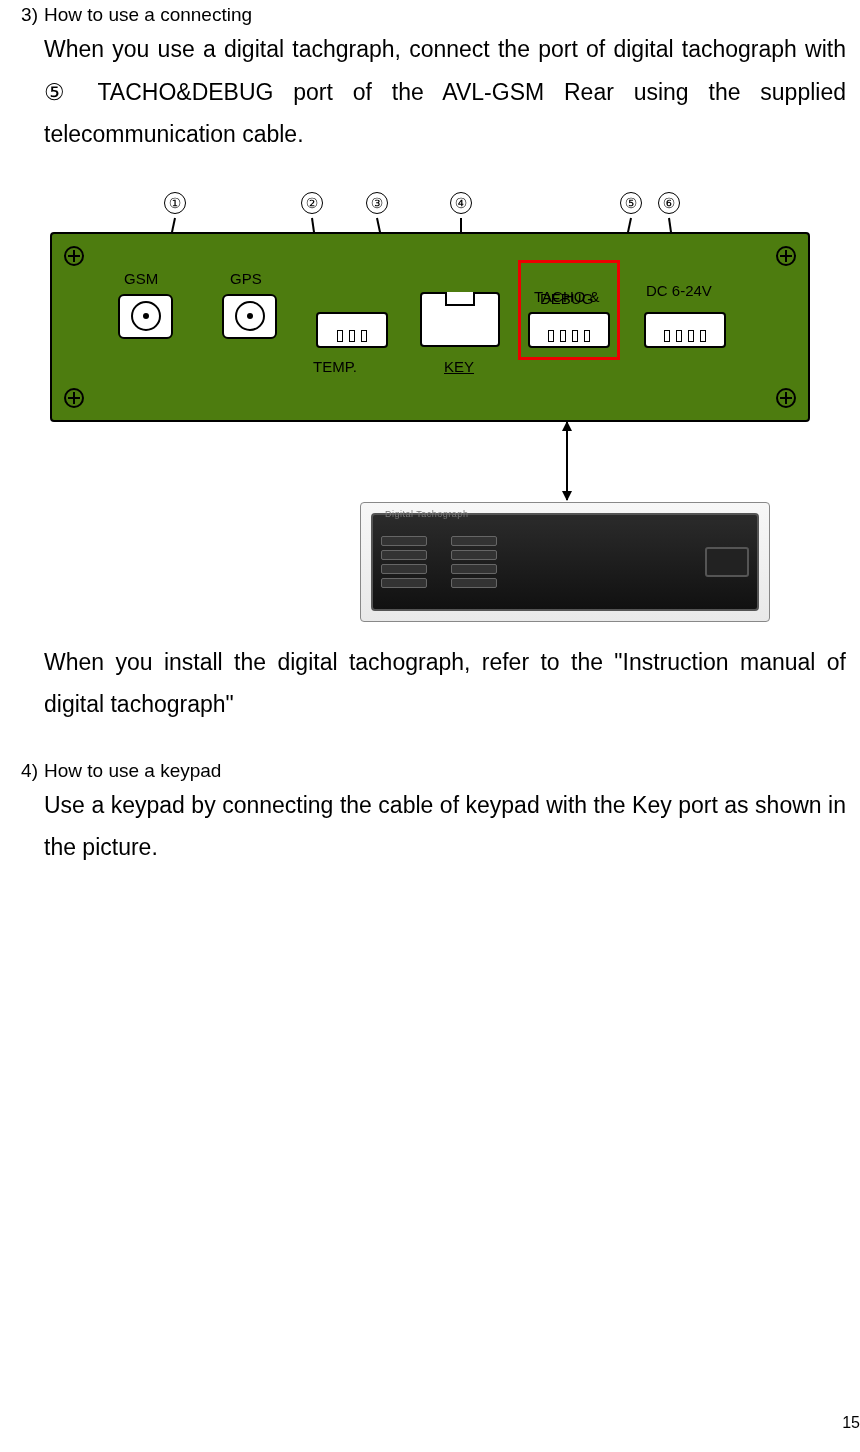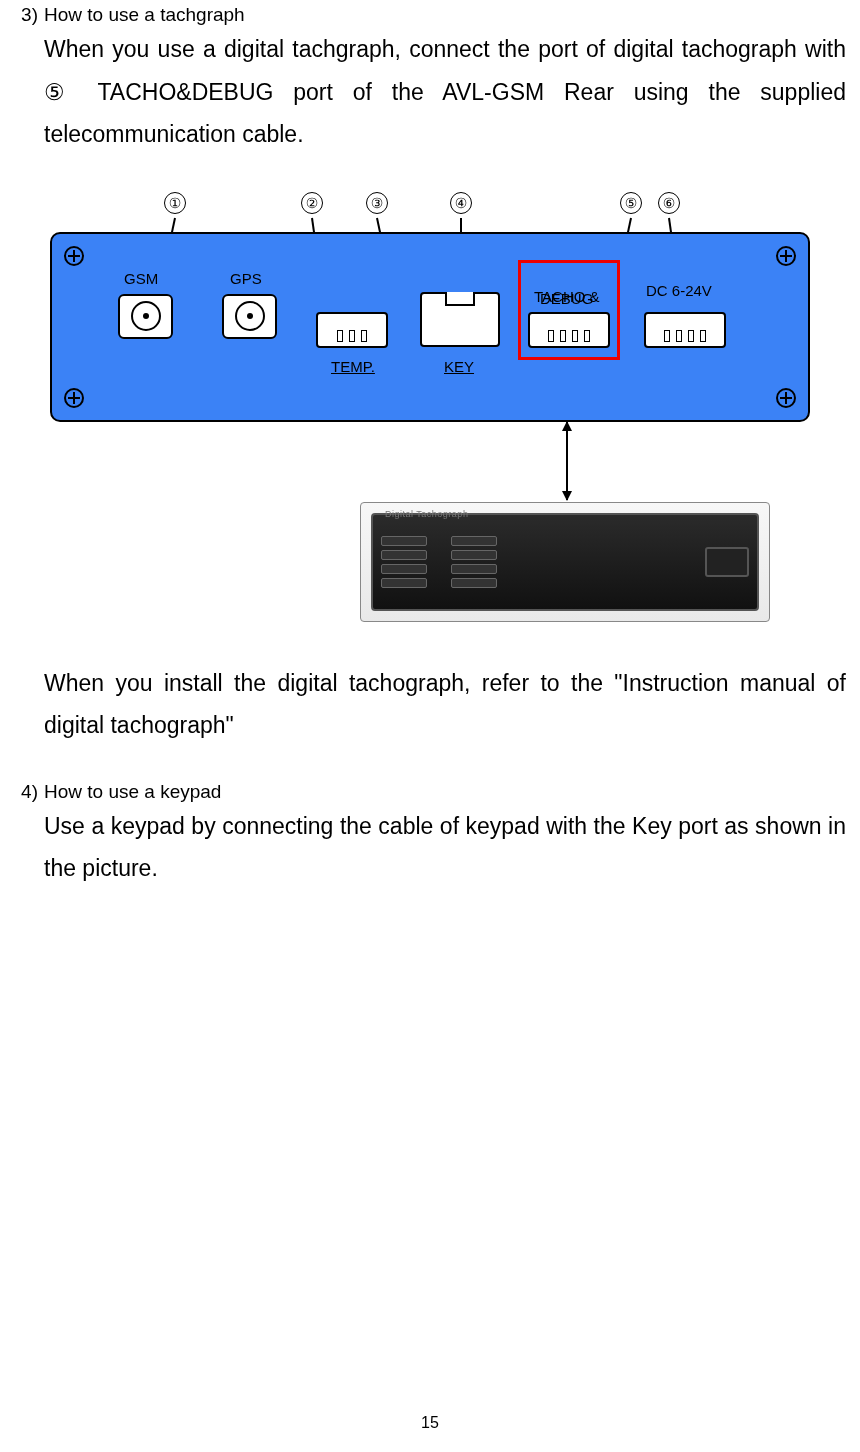--- a/index.html
+++ b/index.html
@@ -61,22 +61,22 @@
     bottom: -1px; left: -4px;
     border-left: 5px solid transparent;
     border-right: 5px solid transparent;
     border-top: 10px solid #000;
   }
   .device-panel {
     position: relative;
     width: 760px;
     height: 190px;
     border: 2px solid #000;
-    border-radius: 10px;
-    background: #3b82f6;
+    border-radius: 4px;
+    background: #4d7c0f;
     padding-left: 21px;
   }
   .port {
     position: absolute;
     border: 2px solid #000;
     background: #fff;
   }
   .port-label {
     position: absolute;
     font-size: 15px;
@@ -190,30 +190,30 @@
     font-size: 9px; color: #777; letter-spacing: 0.5px;
   }
   .brand {
     position: absolute; top: 18px; right: 20px;
     font-size: 10px; color: #999; font-style: italic;
   }
   .page-num {
     position: absolute;
     bottom: 20px;
     left: 0; right: 0;
-    text-align: center;
+    text-align: right;
     font-size: 16px;
   }
 </style>
 </head>
 <body>
 
 <div class="section-row" style="margin-top:4px;">
   <div class="section-num">3)</div>
-  <div class="section-title">How to use a tachgraph</div>
+  <div class="section-title">How to use a connecting</div>
 </div>
 <p class="body-text" style="margin-top:2px;">When you use a digital tachgraph, connect the port of digital tachograph with ⑤ TACHO&amp;DEBUG port of the AVL-GSM Rear using the supplied telecommunication cable.</p>
 
 <div class="diagram-wrap">
 
   <div class="callout-row">
     <span class="callout" style="left:114px;">①</span>
     <span class="callout" style="left:251px;">②</span>
     <span class="callout" style="left:316px;">③</span>
     <span class="callout" style="left:400px;">④</span>
@@ -247,21 +247,21 @@
       <div class="coax-inner">
           <div class="coax-dot"></div>
         </div>
     </div>
 
     <div class="port conn" style="left:264px; top:78px; width:72px;">
       <div class="pin"></div>
         <div class="pin"></div>
         <div class="pin"></div>
     </div>
-    <span class="port-label" style="left:279px; top:124px;text-decoration:underline;">TEMP.</span>
+    <span class="port-label" style="left:261px; top:124px;">TEMP.</span>
 
     <div class="rj port" style="left:368px; top:58px;">
       <div class="rj-notch"></div>
     </div>
     <span class="port-label" style="left:392px; top:124px;text-decoration:underline;">KEY</span>
 
     <span class="port-label" style="left:482px; top:30px;margin-top:24px;">TACHO &amp;</span>
     <span class="port-label" style="left:488px; top:56px;">DEBUG</span>
     <div class="highlight-box" style="left:466px; top:26px; width:102px; height:100px;"></div>
     <div class="port conn" style="left:476px; top:78px; width:82px;">
@@ -296,21 +296,21 @@
         <div class="tacho-btn"></div>
           <div class="tacho-btn"></div>
         <div class="tacho-btn"></div>
           <div class="tacho-btn"></div>
       </div>
       <div class="usb-slot"></div>
     </div>
   </div>
 </div>
 
-<p class="body-text" style="margin-top:40px;">When you install the digital tachograph, refer to the "Instruction manual of digital tachograph"</p>
+<p class="body-text" style="margin-top:19px;">When you install the digital tachograph, refer to the "Instruction manual of digital tachograph"</p>
 
 <div class="section-row" style="margin-top:34px;">
   <div class="section-num">4)</div>
   <div class="section-title">How to use a keypad</div>
 </div>
 <p class="body-text" style="margin-top:2px;">Use a keypad by connecting the cable of keypad with the Key port as shown in the picture.</p>
 
 <div class="page-num">15</div>
 
 </body></html>

